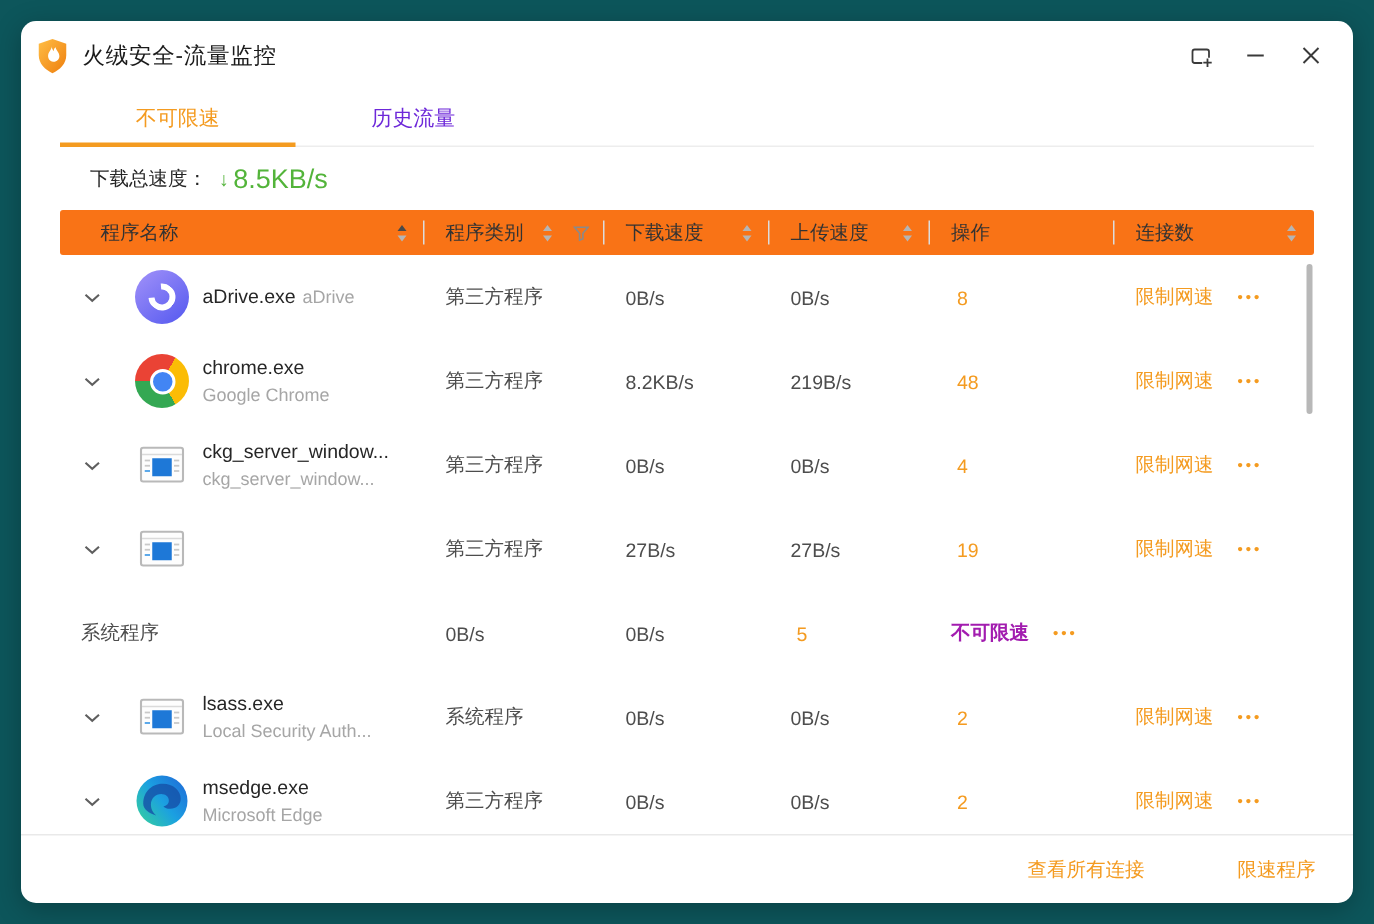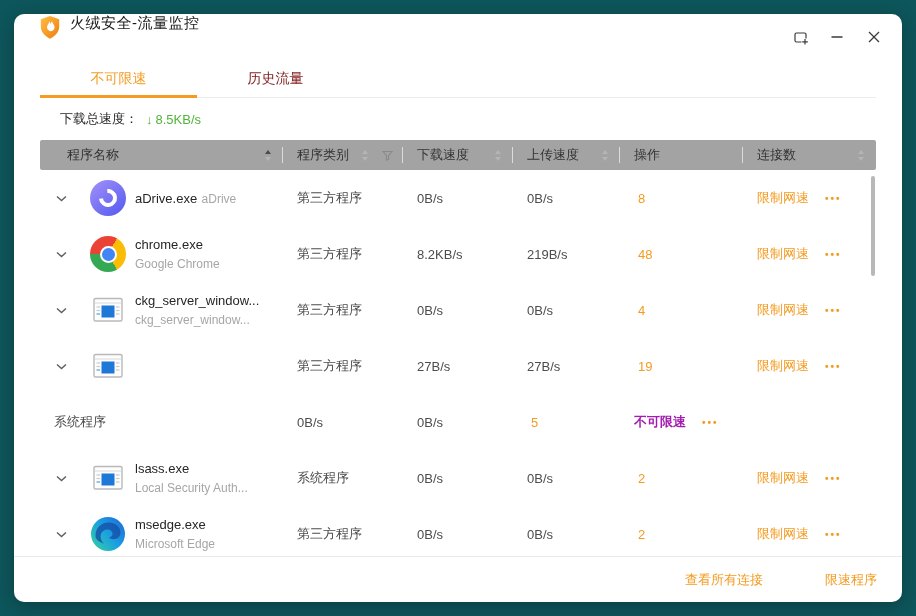--- a/index.html
+++ b/index.html
@@ -9,43 +9,43 @@
     background:#0d565b;
     overflow:hidden;
   }
   .stage { width:916px; height:616px; position:relative; }
   .window {
     position:absolute; left:14px; top:14px; width:888px; height:588px;
     background:#ffffff; border-radius:10px; overflow:hidden;
     box-shadow:0 4px 18px rgba(0,0,0,.25);
   }
   
-  .titlebar { height:46px; display:flex; padding:0 14px 0 25px; }
+  .titlebar { height:46px; display:flex; align-items:center; padding:0 14px 0 10px; }
   .app-logo { width:22px; height:27px; margin-right:9px; flex:0 0 auto; }
   .app-title { font-size:15px; color:#1a1a1a; font-weight:500; letter-spacing:.5px; }
   .win-controls { margin-left:auto; display:flex; align-items:center; gap:9px; }
   .win-btn { width:28px; height:28px; display:flex; align-items:center; justify-content:center; cursor:pointer; border-radius:4px; }
   
   .tabbar { height:38px; margin:0 26px; display:flex; border-bottom:1px solid #ededed; position:relative; }
   .tab { width:157px; display:flex; align-items:center; justify-content:center;
-         font-size:14px; color:#7f1d1d; cursor:pointer; position:relative; }
+         font-size:14px; color:#6d28d9; cursor:pointer; position:relative; }
   .tab.active { color:#f49b20; }
   .tab.active::after { content:''; position:absolute; left:0; right:0; bottom:-1px; height:3px; background:#f49b20; }
   
   .stats { height:42px; display:flex; align-items:center; padding:0 26px 0 46px; font-size:13px; color:#262626; }
   .stat { display:flex; align-items:center; }
   .stat + .stat { margin-left:72px; }
   .stat .arrow { margin:0 3px 0 8px; font-size:13px; }
   .stat .arrow.down, .stat .val.green { color:#53b43a; }
   .stat .arrow.up, .stat .val.orange { color:#f49b20; }
-  .stat .val { font-size:13px; }
+  .stat .val { font-size:18px; }
   
   .table { margin:0 26px; width:836px; }
   .grid-row { display:grid; grid-template-columns:243px 120px 110px 107px 123px 1fr; }
-  .thead { background:#a3a3a3; height:30px; border-radius:2px; }
+  .thead { background:#f97316; height:30px; border-radius:2px; }
   .th { display:flex; align-items:center; padding-left:14px; font-size:13px; color:#333; position:relative; cursor:pointer; }
   .th.first { padding-left:27px; }
   .th:not(:last-child)::after { content:''; position:absolute; right:0; top:7px; bottom:7px; width:1px; background:#dcdcdc; }
   .sort { display:inline-flex; flex-direction:column; gap:3px; margin-left:auto; margin-right:12px; }
   .sort i { width:0; height:0; border-left:3.5px solid transparent; border-right:3.5px solid transparent; }
   .sort .up { border-bottom:4.5px solid #b5b5b5; }
   .sort .dn { border-top:4.5px solid #b5b5b5; }
   .sort.asc .up { border-bottom-color:#4a4a4a; }
   .funnel { margin-right:10px; margin-left:2px; display:flex; align-items:center; cursor:pointer; }
   

